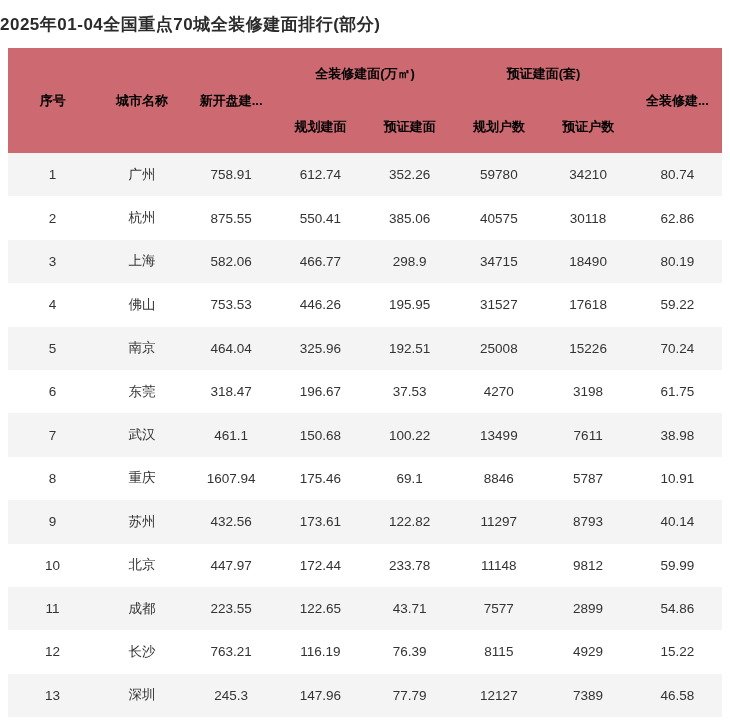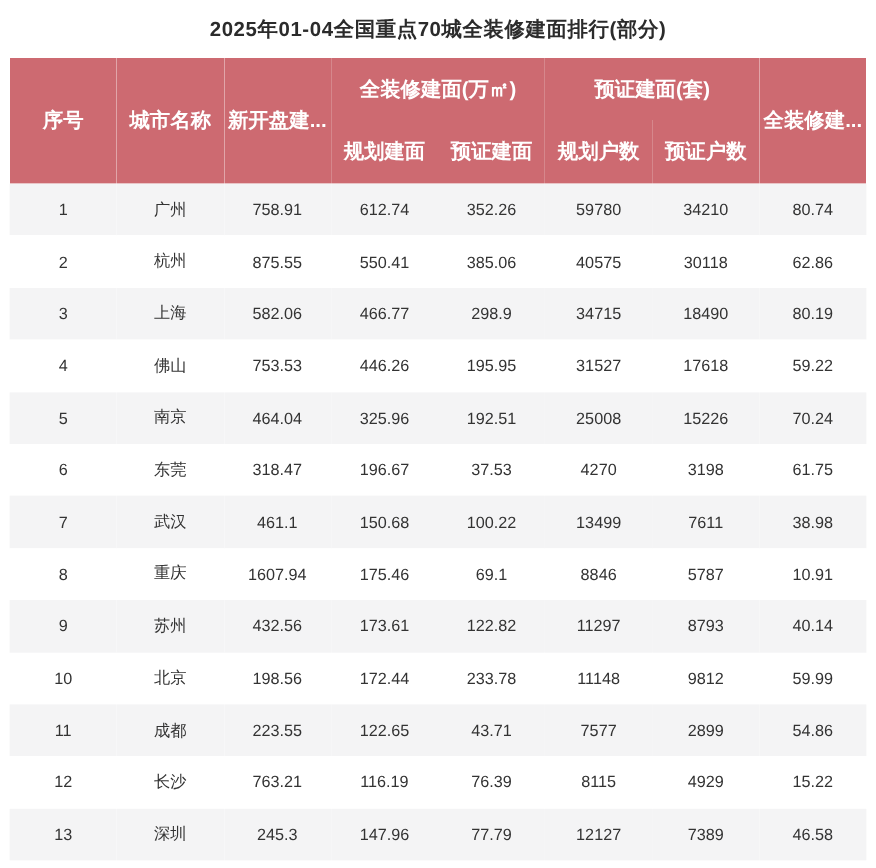--- a/index.html
+++ b/index.html
@@ -13,41 +13,40 @@
   }
   .page {
     width: 730px;
     height: 723px;
     overflow: hidden;
   }
   .title-bar {
     height: 48px;
     display: flex;
     align-items: center;
-    justify-content: center;
   }
   .title-bar h1 {
     margin: 0;
     font-size: 17px;
     font-weight: bold;
     color: #2b2b2b;
     letter-spacing: 0.5px;
   }
   table.report {
     width: 714px;
     margin: 0 8px;
     border-collapse: collapse;
     table-layout: fixed;
   }
   table.report col { width: 12.5%; }
   thead th {
     background: var(--header-bg, #cd6a71);
-    color: #ffffff;
+    color: #000000;
     font-weight: bold;
-    font-size: 17px;
+    font-size: 13px;
     text-align: center;
     padding: 0;
     border: none;
     white-space: nowrap;
     overflow: hidden;
   }
   thead tr.group-row th { height: 52px; }
   thead tr.sub-row th { height: 53px; }
   tbody td {
     height: 43.4px;
@@ -185,21 +184,21 @@
           <td>432.56</td>
           <td>173.61</td>
           <td>122.82</td>
           <td>11297</td>
           <td>8793</td>
           <td>40.14</td>
         </tr>
         <tr>
           <td>10</td>
           <td>北京</td>
-          <td>198.56</td>
+          <td>447.97</td>
           <td>172.44</td>
           <td>233.78</td>
           <td>11148</td>
           <td>9812</td>
           <td>59.99</td>
         </tr>
         <tr>
           <td>11</td>
           <td>成都</td>
           <td>223.55</td>

